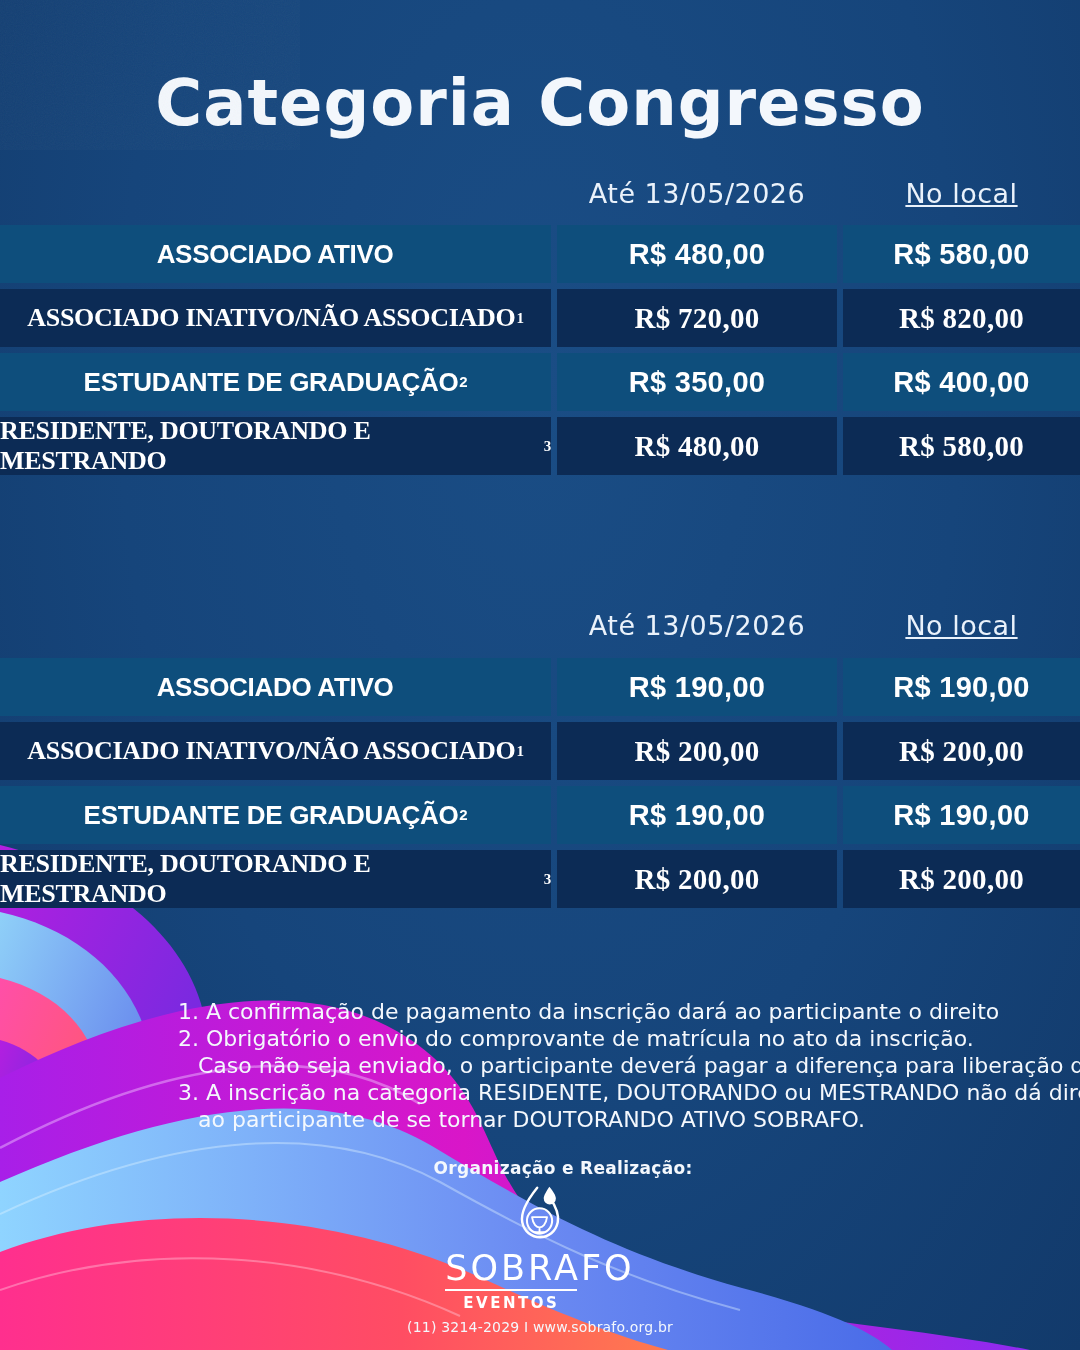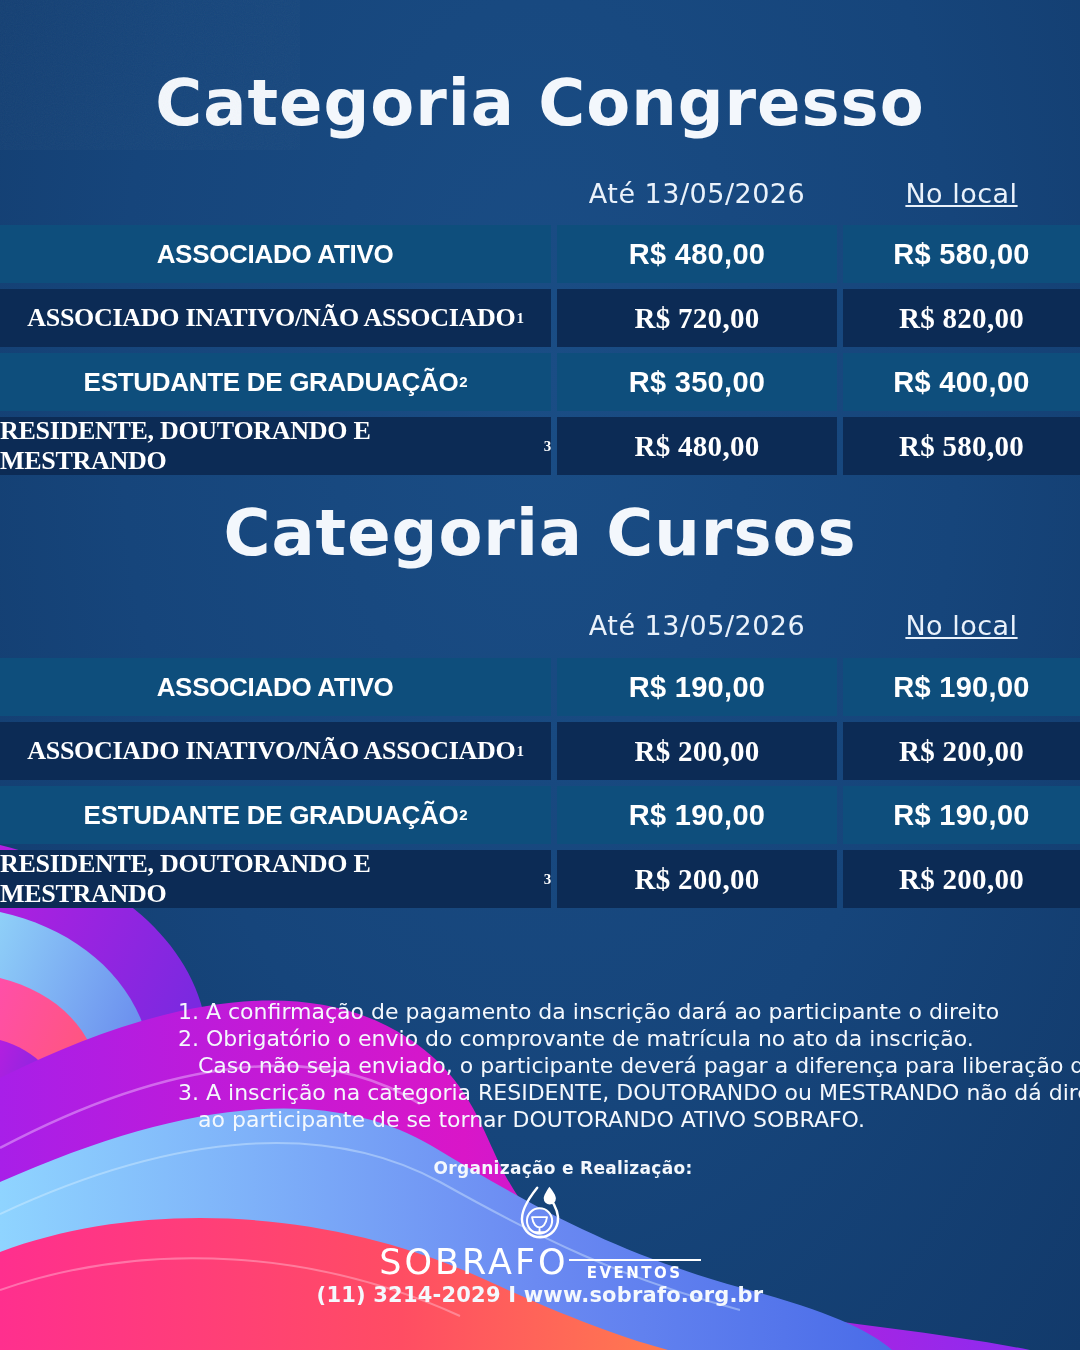--- a/index.html
+++ b/index.html
@@ -40,26 +40,26 @@
 
   .footnotes{position:absolute;left:178px;top:998px;width:900px;z-index:2;
     font-size:22px;line-height:27px;color:#f4f8fd;white-space:nowrap;}
   .footnotes .fn-line{height:27px;}
   .footnotes .fn-line.indent{padding-left:20px;}
 
   .footer{position:absolute;left:0;top:1158px;width:1080px;z-index:2;
     display:flex;flex-direction:column;align-items:center;}
   .org-label{font-size:17px;font-weight:700;letter-spacing:.3px;color:#f4f8fd;margin-left:46px;}
   .logo-icon{margin-top:6px;height:56px;}
-  .brand-block{display:flex;flex-direction:row;align-items:flex-end;margin-top:2px;}
+  .brand-block{display:flex;flex-direction:column;margin-top:8px;}
   .brand-name{font-size:35px;font-weight:400;letter-spacing:3px;color:#ffffff;
     font-family:"DejaVu Sans",sans-serif;}
   .brand-sub{border-top:2px solid #ffffff;padding-top:3px;margin-top:1px;width:132px;
     text-align:center;font-size:15px;font-weight:700;letter-spacing:2.5px;color:#ffffff;}
-  .contact{margin-top:1px;font-size:21px;font-weight:700;letter-spacing:.2px;color:#f4f8fd;}
+  .contact{margin-top:7px;font-size:14px;font-weight:400;letter-spacing:.2px;color:#f4f8fd;}
 
   .swirl{position:absolute;left:0;top:0;width:1080px;height:1350px;z-index:1;pointer-events:none;}
   .noise{position:absolute;inset:0;z-index:3;pointer-events:none;opacity:.05;}
 </style>
 </head>
 <body>
 
 <div class="poster">
 
   <svg class="swirl" viewBox="0 0 1080 1350" aria-hidden="true">
@@ -139,21 +139,20 @@
     <div class="price-row dark">
       <div class="cell cat">
           <span>RESIDENTE, DOUTORANDO E MESTRANDO</span>
           <sup>3</sup>
         </div>
       <div class="cell price">R$ 480,00</div>
       <div class="cell price last">R$ 580,00</div>
     </div>
   </div>
 
-  <div class="big-title" id="title-2">Categoria Cursos</div>
 
   <div class="thead z2" id="thead-2">
     <div class="col-early">Até 13/05/2026</div>
     <div class="col-onsite">No local</div>
   </div>
 
   <div class="price-table z2" id="table-2">
     <div class="price-row light">
       <div class="cell cat">
           <span>ASSOCIADO ATIVO</span>

